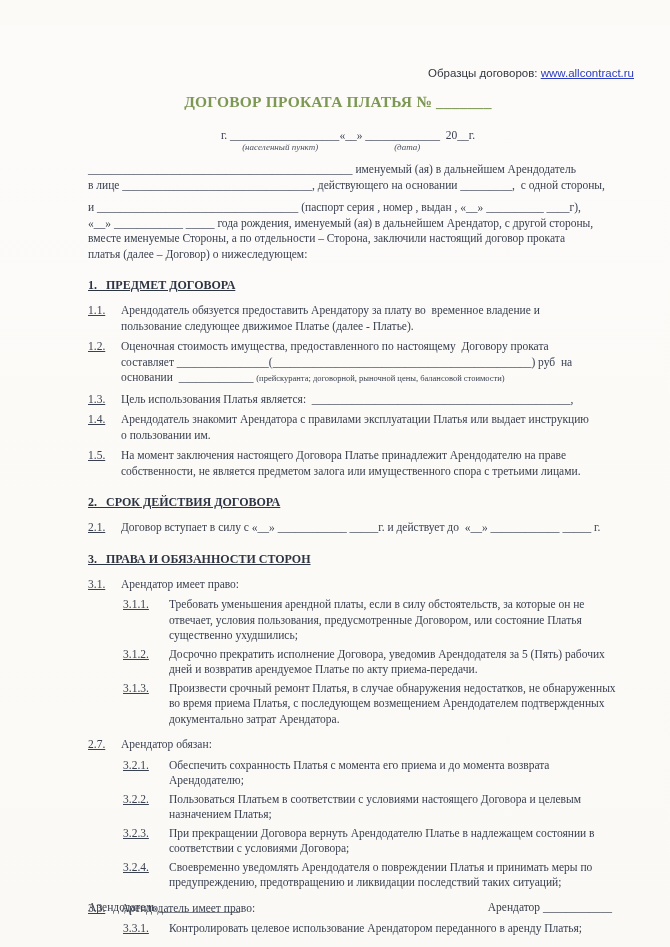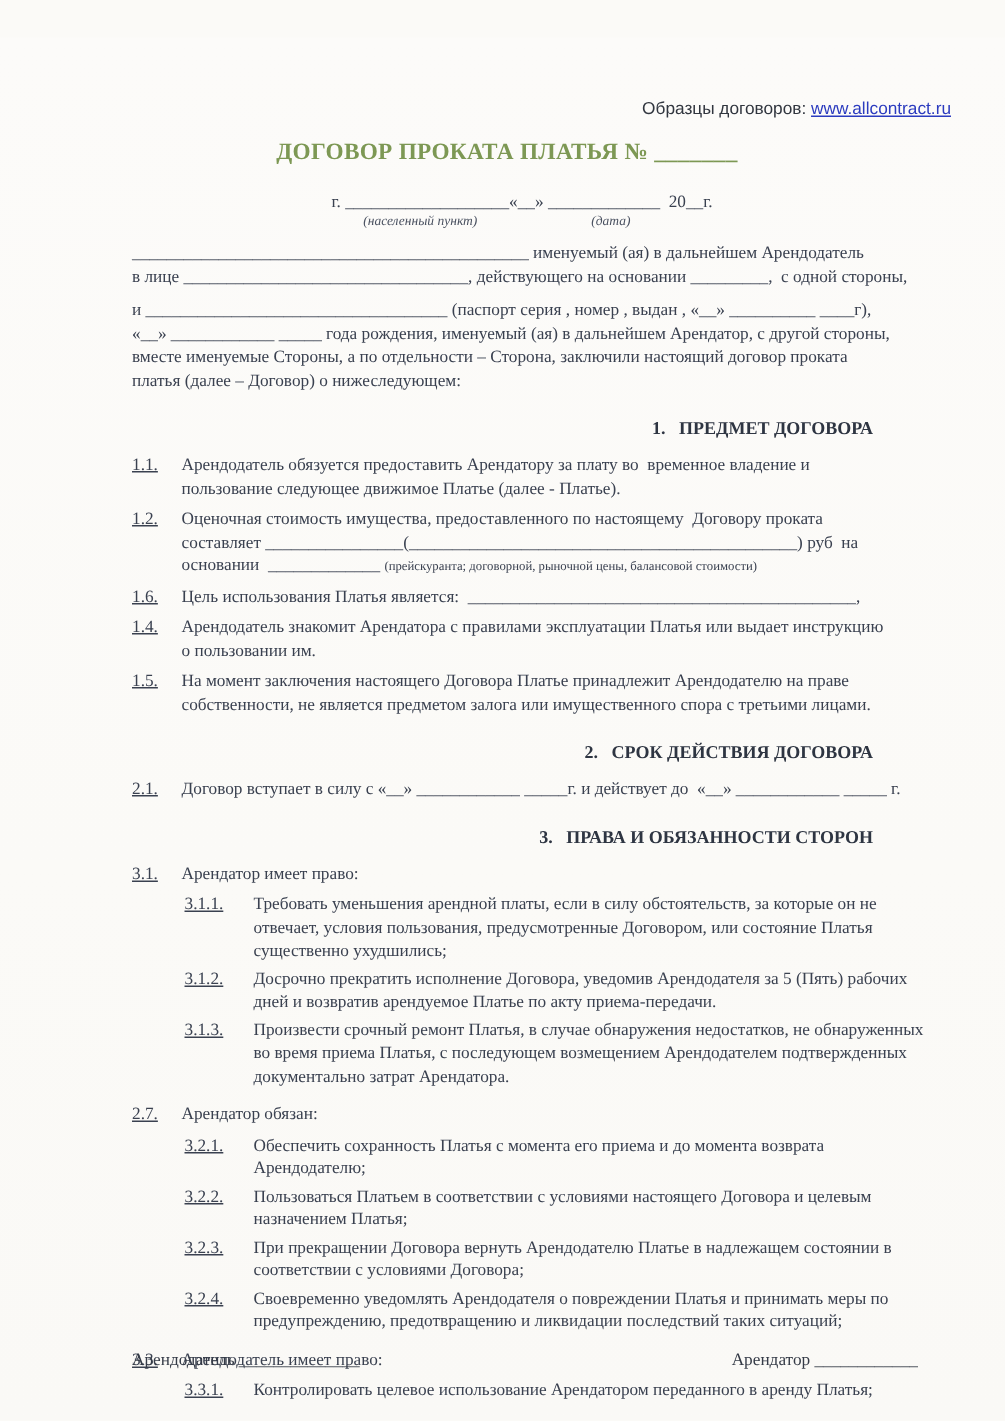--- a/index.html
+++ b/index.html
@@ -39,23 +39,24 @@
   .pd-cap{
     font-size:9px;font-style:italic;color:#4a5160;
     text-align:center;margin-top:1px;
   }
   
   .intro{margin-top:10px;font-size:11.5px;line-height:15.5px;}
   .intro .ln{white-space:pre-wrap;}
   .intro .gap{margin-top:7px;}
   
   .sec-head{
-    text-align:right;font-weight:bold;font-size:12px;color:#2e3542;
+    text-align:left;font-weight:bold;font-size:12px;color:#2e3542;
     margin:16px 66px 10px 0;
     white-space:pre-wrap;
+    text-decoration:underline;
   }
   
   .item{display:flex;font-size:11.5px;line-height:15.5px;margin-bottom:5px;}
   .item .num{flex:0 0 33px;text-decoration:underline;}
   .item .txt{flex:1;white-space:pre-wrap;}
   .item.sub{margin-left:35px;margin-bottom:3px;}
   .item.sub .num{flex:0 0 46px;}
   .item.grp{margin-top:10px;}
   .small-note{font-size:8.5px;color:#3a4150;}
   
@@ -104,21 +105,21 @@
     <span class="txt">Арендодатель обязуется предоставить Арендатору за плату во  временное владение и
 пользование следующее движимое Платье (далее - Платье).</span>
   </div>
   <div class="item">
     <span class="num">1.2.</span>
     <span class="txt"><span>Оценочная стоимость имущества, предоставленного по настоящему  Договору проката
 составляет ________________(_____________________________________________) руб  на
 основании  _____________ </span><span class="small-note">(прейскуранта; договорной, рыночной цены, балансовой стоимости)</span></span>
   </div>
   <div class="item">
-    <span class="num">1.6.</span>
+    <span class="num">1.3.</span>
     <span class="txt">Цель использования Платья является:  _____________________________________________,</span>
   </div>
   <div class="item">
     <span class="num">1.4.</span>
     <span class="txt">Арендодатель знакомит Арендатора с правилами эксплуатации Платья или выдает инструкцию
 о пользовании им.</span>
   </div>
   <div class="item">
     <span class="num">1.5.</span>
     <span class="txt">На момент заключения настоящего Договора Платье принадлежит Арендодателю на праве

